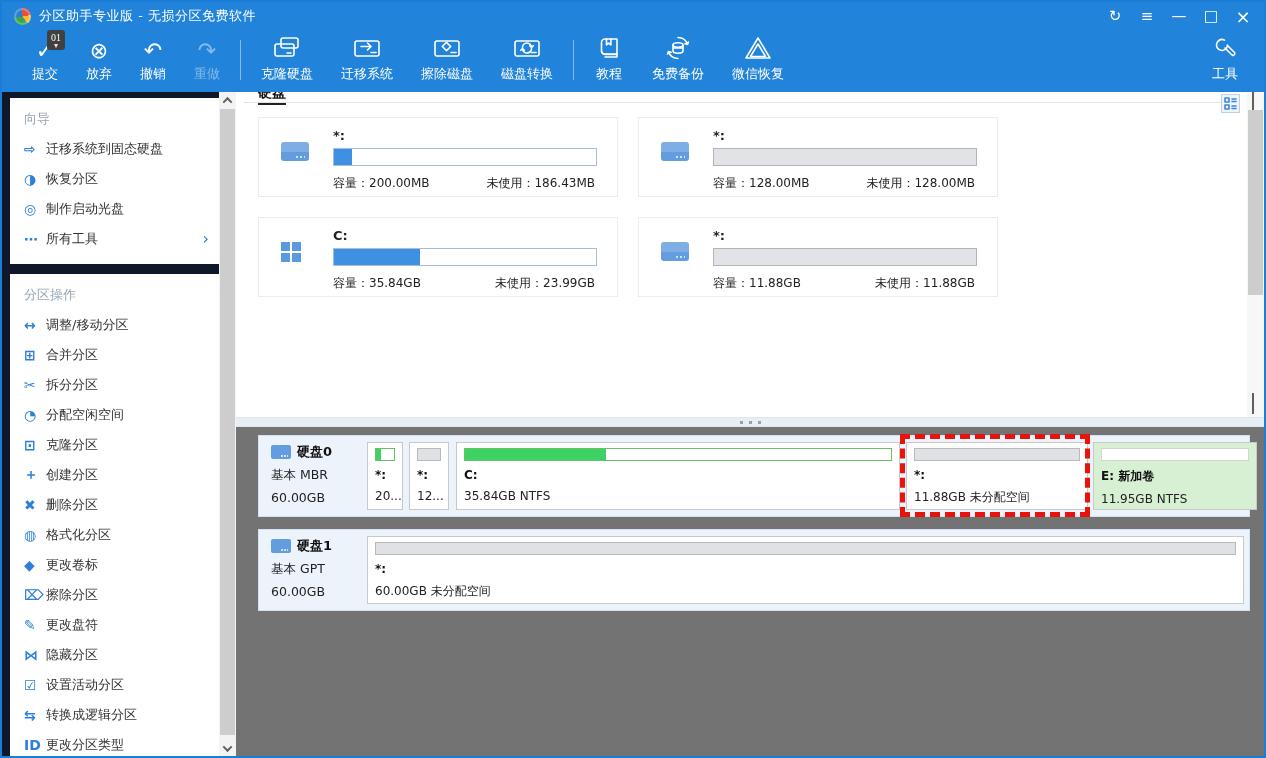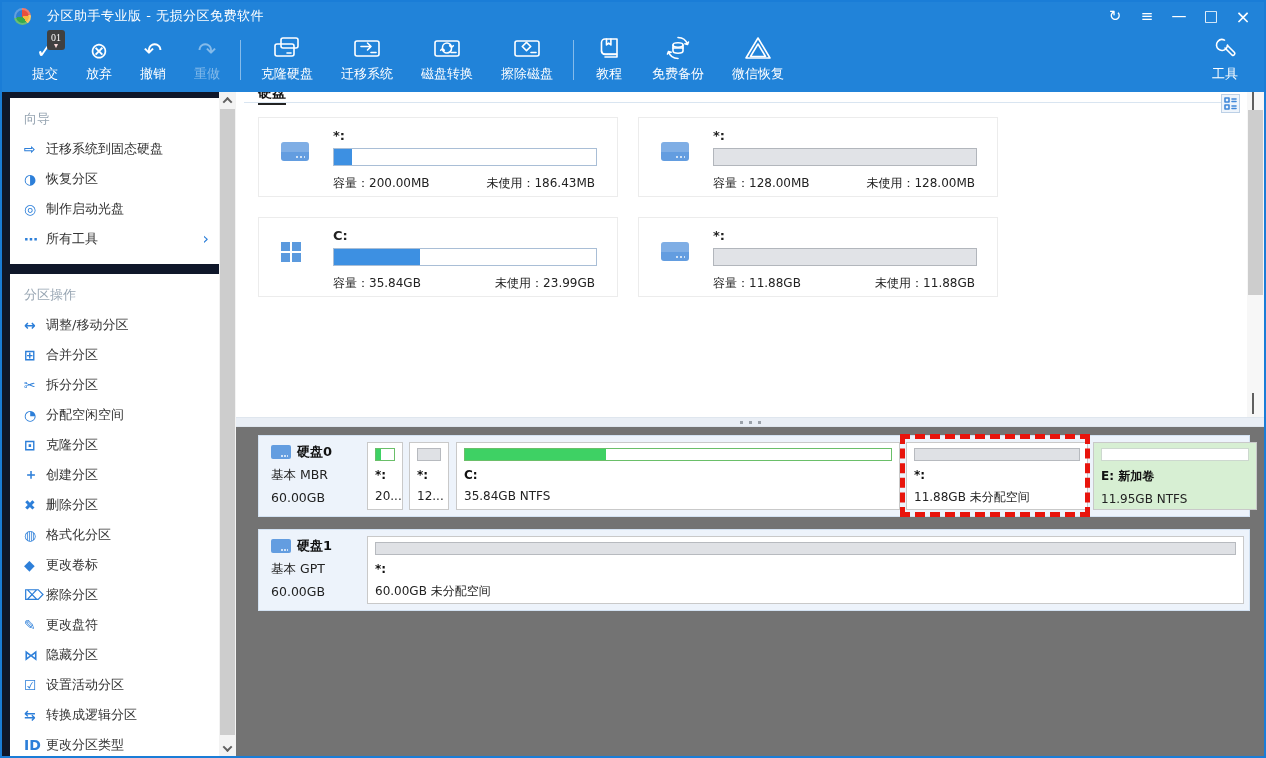--- a/index.html
+++ b/index.html
@@ -7,21 +7,21 @@
   body { font-family:"DejaVu Sans","Liberation Sans",sans-serif; }
   .window {
     position:relative; width:1266px; height:758px; background:#fff;
     border:2px solid #1a7dd7; overflow:hidden;
   }
   
   .titlebar { height:28px; background:#2183d9; display:flex; align-items:center; padding:0 8px; }
   .logo { width:17px; height:17px; border-radius:50%; margin:0 8px 0 4px;
     background:conic-gradient(#e94f3d 0 22%, #f6b73c 22% 40%, #37a94c 40% 72%, #2e7fd3 72% 100%);
     box-shadow:inset 0 0 0 2px rgba(255,255,255,.25); }
-  .title { color:#fff; font-size:13px; letter-spacing:.5px;margin-left:8px; }
+  .title { color:#fff; font-size:13px; letter-spacing:.5px; }
   .win-controls { margin-left:auto; display:flex; align-items:center; gap:6px; }
   .win-btn { width:26px; height:22px; color:#fff; font-size:15px; display:flex; align-items:center; justify-content:center; cursor:default; }
   .win-btn.close { font-size:18px; }
   
   .toolbar { height:62px; background:#2183d9; display:flex; align-items:stretch; padding:0 10px 2px 16px; }
   .tb-item { display:flex; flex-direction:column; align-items:center; justify-content:flex-end;
     color:#fff; font-size:13px; padding:4px 14px 7px; position:relative; }
   .tb-glyph { font-size:22px; line-height:24px; height:26px; }
   .tb-item svg { display:block; margin-bottom:2px; }
   .tb-item.disabled { color:rgba(255,255,255,.45); }
@@ -156,35 +156,35 @@
             <path d="M10 11.5 h10 m-3.5 -3.5 l3.5 3.5 l-3.5 3.5"></path>
           </svg>
         </span>
       <span>迁移系统</span>
     </div>
     <div class="tb-item">
       <span>
           <svg class="ic" width="32" height="28">
             <rect x="4" y="6" width="24" height="15" rx="2"></rect>
             <line x1="20" y1="17.5" x2="25" y2="17.5"></line>
+            <rect x="12.5" y="8.5" width="6" height="6" transform="rotate(45 15.5 11.5)"></rect>
+          </svg>
+        </span>
+      <span>擦除磁盘</span>
+    </div>
+    <div class="tb-item">
+      <span>
+          <svg class="ic" width="32" height="28">
+            <rect x="4" y="6" width="24" height="15" rx="2"></rect>
+            <line x1="20" y1="17.5" x2="25" y2="17.5"></line>
             <path d="M11.5 12.5 a4.5 4.5 0 0 1 9 0 m0 0 l1.8 -1.8 m-1.8 1.8 l-1.8 -1.8"></path>
             <path d="M20.5 13.5 a4.5 4.5 0 0 1 -9 0 m0 0 l-1.8 1.8 m1.8 -1.8 l1.8 1.8" transform="translate(0,0)"></path>
           </svg>
         </span>
       <span>磁盘转换</span>
-    </div>
-    <div class="tb-item">
-      <span>
-          <svg class="ic" width="32" height="28">
-            <rect x="4" y="6" width="24" height="15" rx="2"></rect>
-            <line x1="20" y1="17.5" x2="25" y2="17.5"></line>
-            <rect x="12.5" y="8.5" width="6" height="6" transform="rotate(45 15.5 11.5)"></rect>
-          </svg>
-        </span>
-      <span>擦除磁盘</span>
     </div>
     <div class="tb-sep"></div>
     <div class="tb-item">
       <span>
           <svg class="ic" width="30" height="28">
             <path d="M11 4 h12 v15 h-12 a3.5 3.5 0 0 1 -3.5 -3.5 v-8 a3.5 3.5 0 0 1 3.5 -3.5 z"></path>
             <path d="M12.5 4 v6 l2.2 -1.8 l2.2 1.8 v-6"></path>
             <path d="M7.5 16 a3.5 3.5 0 0 0 3.5 3.5 h12 v2.5 h-12"></path>
           </svg>
         </span>

